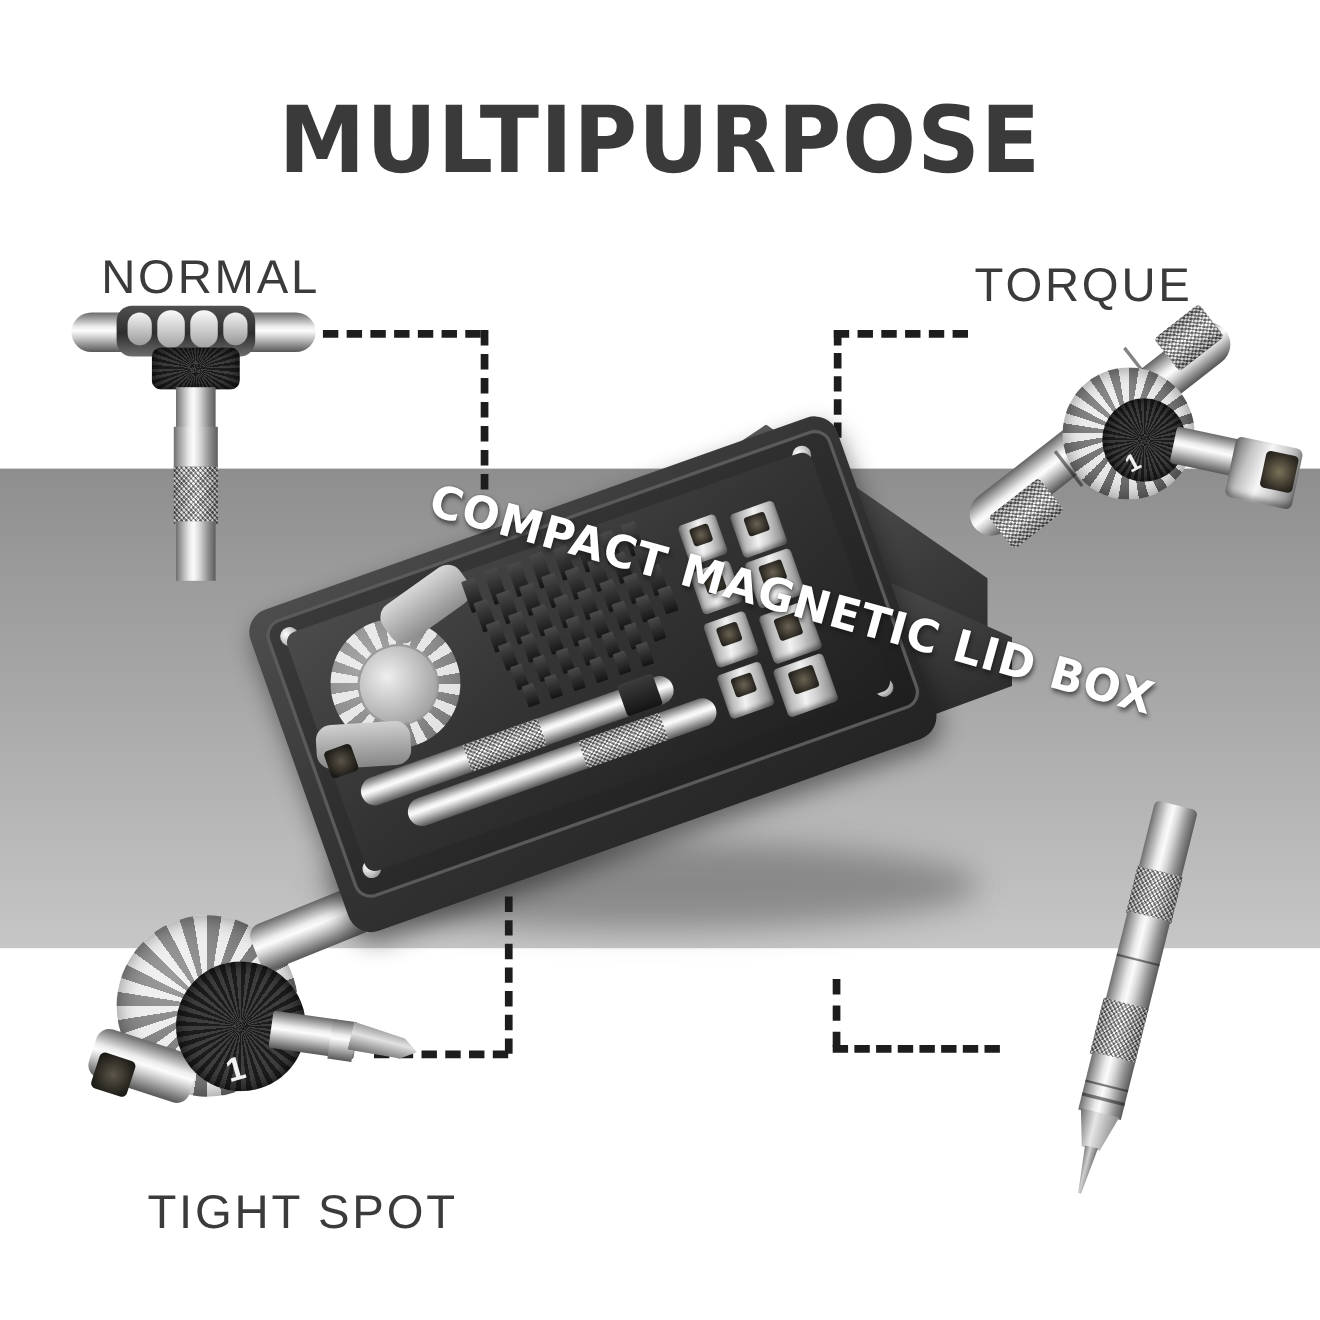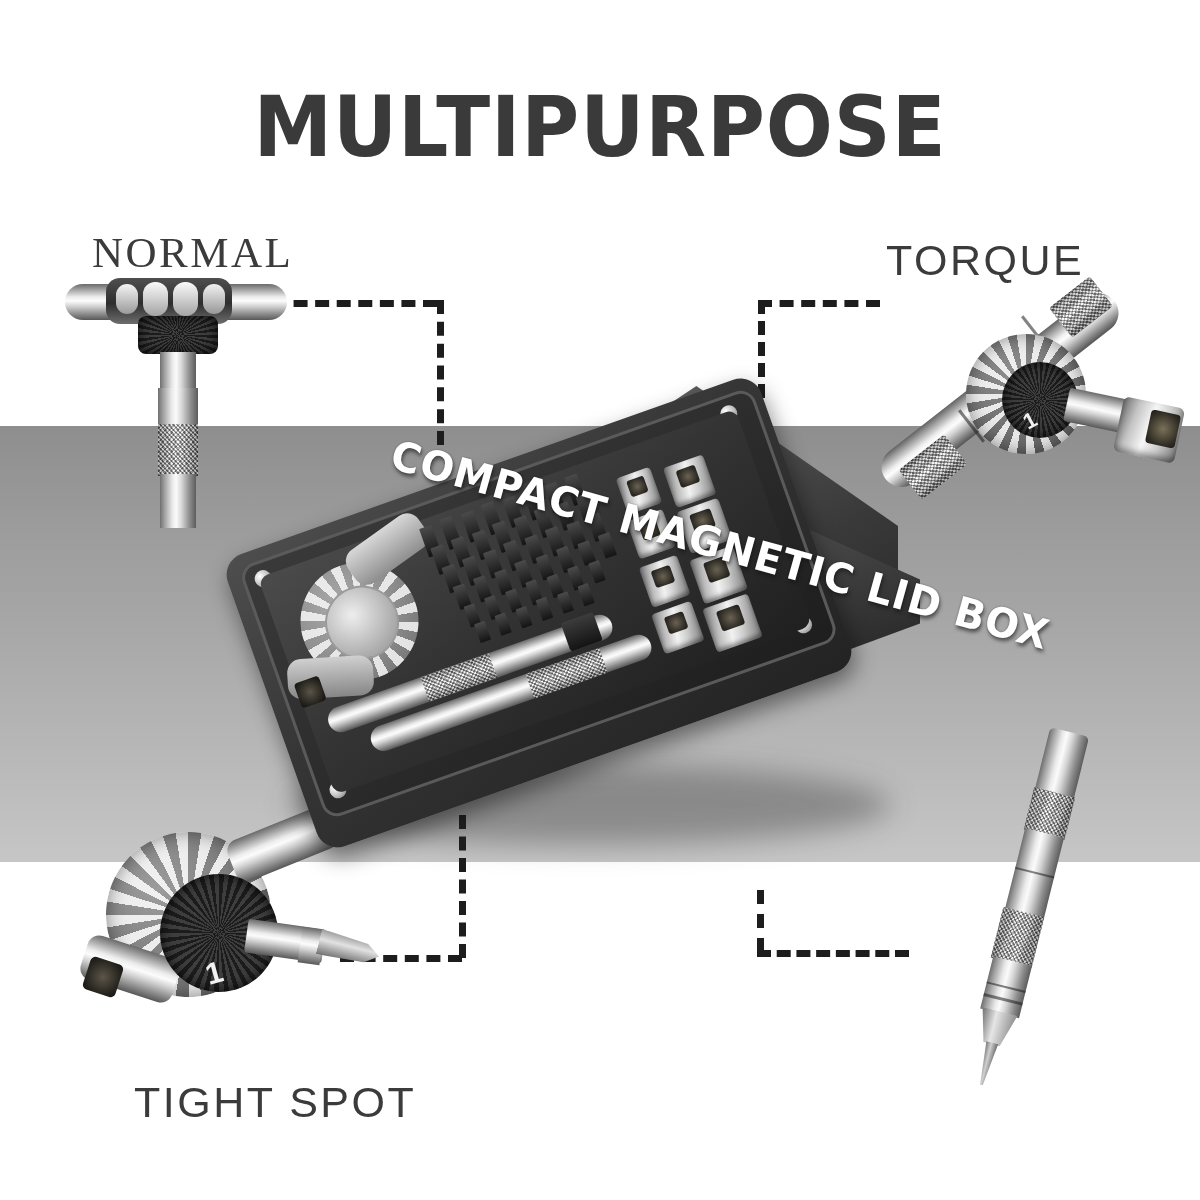--- a/index.html
+++ b/index.html
@@ -120,21 +120,21 @@
 
   <div class="dash-h" style="left:758px;top:300px;width:122px;"></div>
   <div class="dash-v" style="left:758px;top:300px;height:182px;"></div>
 
   <div class="dash-v" style="left:459px;top:815px;height:143px;"></div>
   <div class="dash-h" style="left:340px;top:955px;width:122px;"></div>
 
   <div class="dash-v" style="left:757px;top:890px;height:62px;"></div>
   <div class="dash-h" style="left:757px;top:950px;width:152px;"></div>
 
-  <div class="flabel" style="left:92px;top:228px;font-family:Liberation Serif, serif;">NORMAL</div>
+  <div class="flabel" style="left:92px;top:228px;">NORMAL</div>
   <div class="flabel" style="left:886px;top:236px;">TORQUE</div>
   <div class="flabel" style="left:134px;top:1078px;">TIGHT SPOT</div>
 
   <div class="tool" style="left:60px;top:276px;width:250px;height:250px;">
 
     <div class="chrome-h" style="position:absolute;left:5px;top:8px;width:222px;height:36px;border-radius:18px;"></div>
 
     <div style="position:absolute;left:46px;top:2px;width:126px;height:46px;border-radius:14px;
                 background:linear-gradient(180deg,#4f4f4f,#2e2e2e 55%,#6d6d6d);"></div>
     <div style="position:absolute;left:56px;top:8px;width:22px;height:30px;border-radius:11px;

